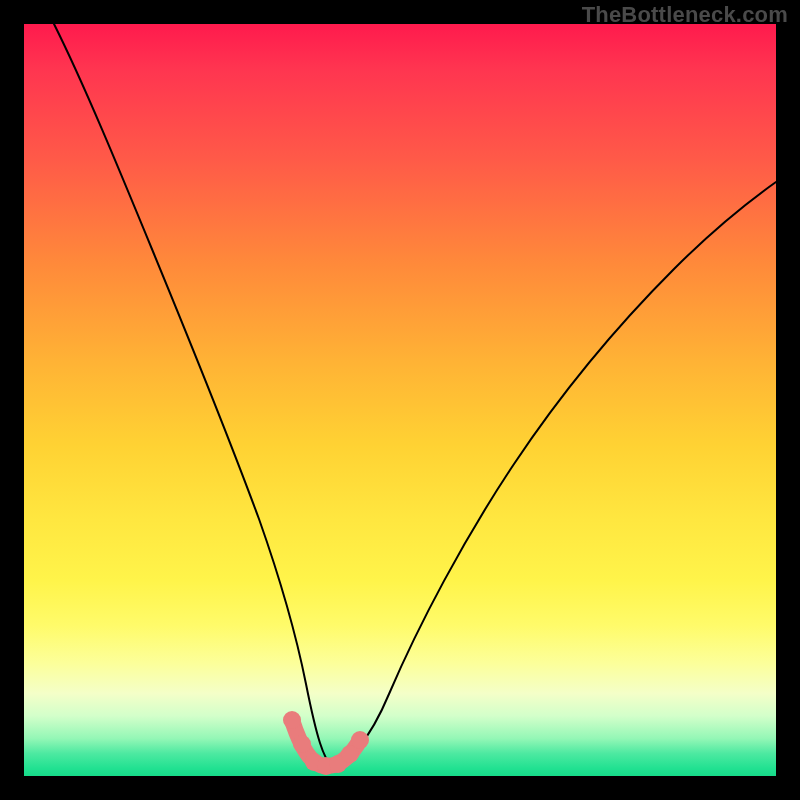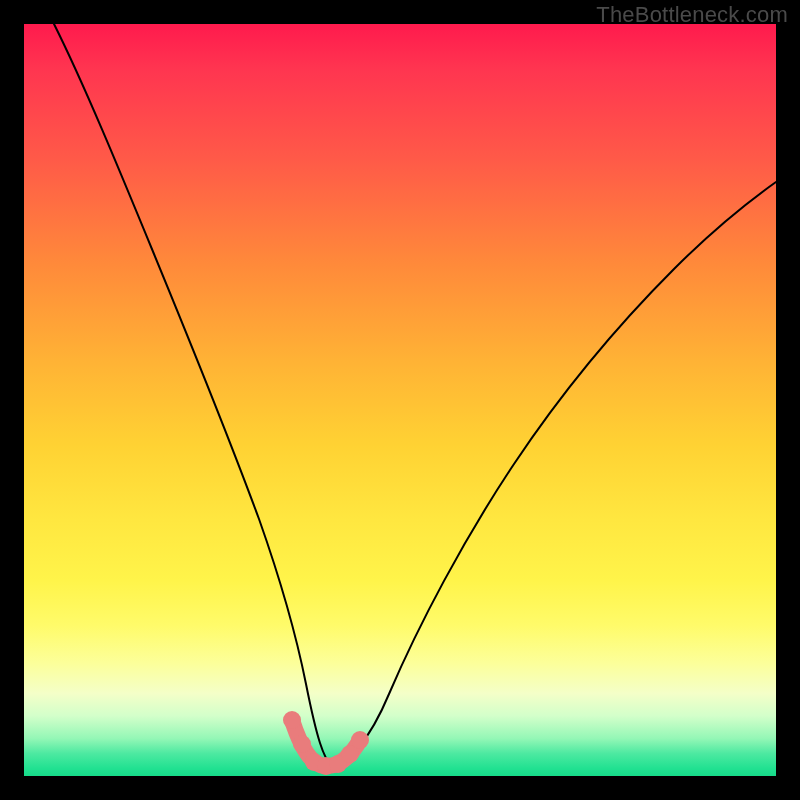--- a/index.html
+++ b/index.html
@@ -36,21 +36,21 @@
       #21e191 99%,
       #17da89 100%
     );
   }
   .watermark {
     position: absolute;
     top: 2px;
     right: 12px;
     color: #4a4a4a;
     font-size: 22px;
-    font-weight: 400;
+    font-weight: 700;
     letter-spacing: 0.2px;
     user-select: none;
   }
   svg.plot {
     position: absolute;
     left: 0;
     top: 0;
     width: 752px;
     height: 752px;
     overflow: visible;

